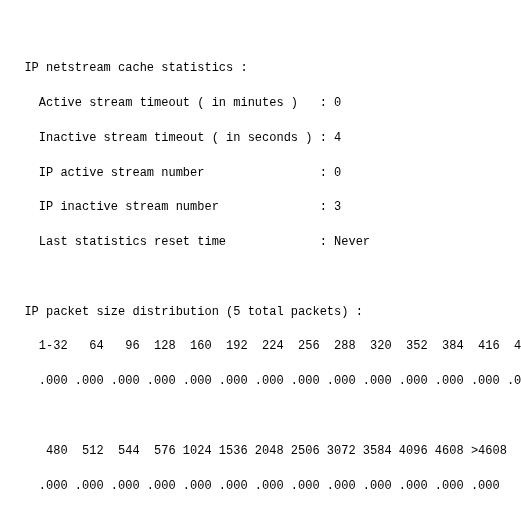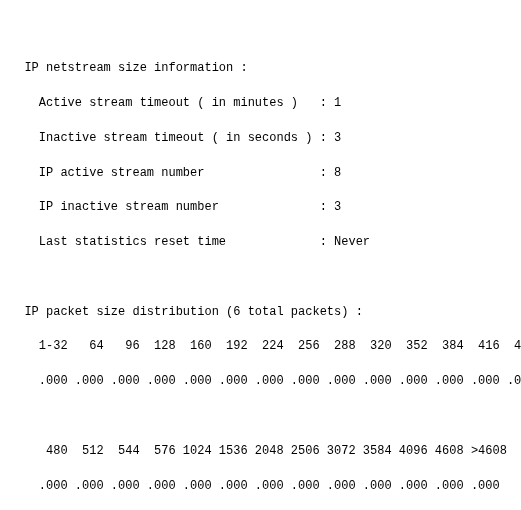--- a/index.html
+++ b/index.html
@@ -20,28 +20,28 @@
     .terminal-content {
       white-space: pre;
       word-wrap: break-word;
     }
   </style>
 </head>
 <body>
 
 <div class="terminal-content">
   <br>
-  <span>IP netstream size information :</span><br>
-  <span>  Active stream timeout ( in minutes )   : 1</span><br>
-  <span>  Inactive stream timeout ( in seconds ) : 3</span><br>
-  <span>  IP active stream number                : 8</span><br>
+  <span>IP netstream cache statistics :</span><br>
+  <span>  Active stream timeout ( in minutes )   : 0</span><br>
+  <span>  Inactive stream timeout ( in seconds ) : 4</span><br>
+  <span>  IP active stream number                : 0</span><br>
   <span>  IP inactive stream number              : 3</span><br>
   <span>  Last statistics reset time             : Never</span><br>
   <br>
-  <span>IP packet size distribution (6 total packets) :</span><br>
+  <span>IP packet size distribution (5 total packets) :</span><br>
   <span>  1-32   64   96  128  160  192  224  256  288  320  352  384  416  448</span><br>
   <span>  .000 .000 .000 .000 .000 .000 .000 .000 .000 .000 .000 .000 .000 .000</span><br>
   <br>
   <span>   480  512  544  576 1024 1536 2048 2506 3072 3584 4096 4608 &gt;4608</span><br>
   <span>  .000 .000 .000 .000 .000 .000 .000 .000 .000 .000 .000 .000 .000</span><br>
   <br>
   <br>
   <br>
   <br>
   <br>

